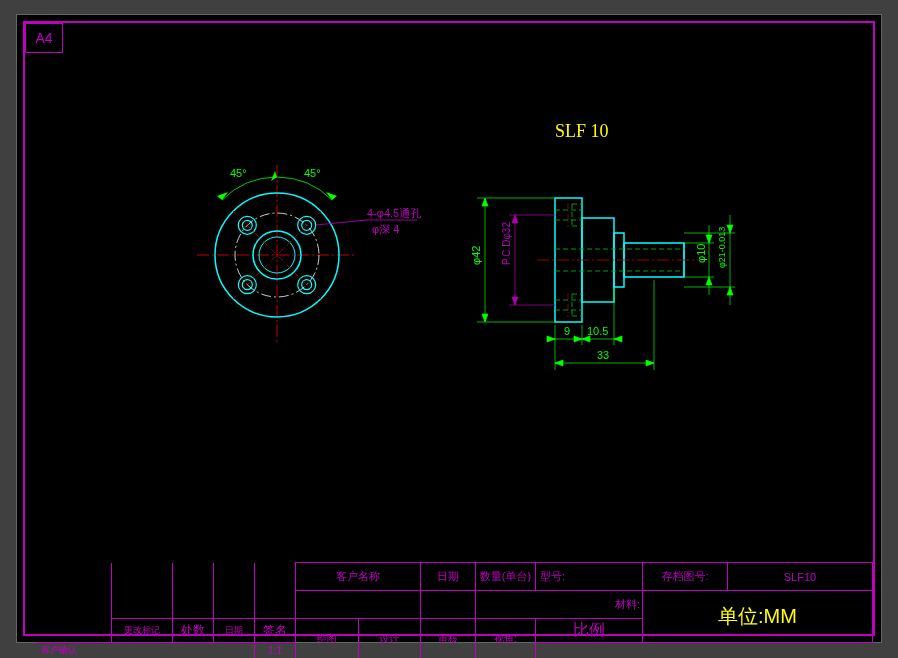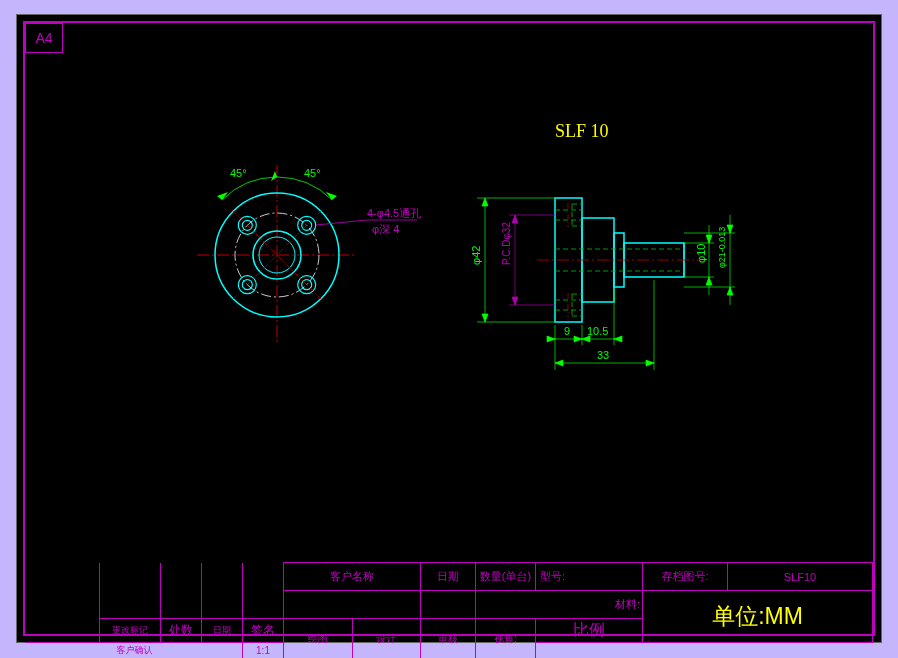--- a/index.html
+++ b/index.html
@@ -5,21 +5,21 @@
   body {
     margin: 0;
     padding: 0;
     background: #808080;
     font-family: Arial, sans-serif;
     overflow: hidden;
   }
   .viewport {
     width: 898px;
     height: 658px;
-    background: #c4b5fd;
+    background: #404040;
     position: relative;
   }
   .drawing-area {
     position: absolute;
     left: 16px;
     top: 14px;
     width: 864px;
     height: 627px;
     background: #000;
     border: 1px solid #666;
@@ -41,40 +41,40 @@
     border: 1px solid #c000c0;
     color: #c000c0;
     font-size: 14px;
     display: flex;
     align-items: center;
     justify-content: center;
   }
   .title-block {
     position: absolute;
     bottom: 8px;
-    left: 8px;
+    left: 20px;
     right: 8px;
     height: 72px;
   }
   .title-block table {
     border-collapse: collapse;
     width: 100%;
     height: 100%;
   }
   .title-block td {
     border: 1px solid #c000c0;
     color: #c000c0;
     font-size: 11px;
     text-align: center;
     padding: 1px 2px;
     vertical-align: middle;
   }
   .unit-text {
     color: #ffff00;
-    font-size: 23px;
+    font-size: 20px;
   }
   .part-title {
     position: absolute;
     left: 538px;
     top: 106px;
     color: #ffff00;
     font-size: 18px;
     font-family: Liberation Serif, serif;
   }
   svg {
@@ -265,21 +265,21 @@
           <td style="font-size:12px">处数</td>
           <td style="font-size:9px">日期</td>
           <td style="font-size:12px">签名</td>
           <td style="font-size:10px" rowspan="2">绘图</td>
           <td style="font-size:10px" rowspan="2">设计</td>
           <td style="font-size:10px" rowspan="2">审核</td>
           <td style="font-size:10px" rowspan="2">视角:</td>
           <td style="font-size:16px">比例</td>
         </tr>
         <tr style="height:14px">
-          <td colspan="4" style="font-size:9px; text-align:center; padding-left:4px; border-left:none">客户确认</td>
+          <td colspan="4" style="font-size:9px; text-align:left; padding-left:4px; border-left:none">客户确认</td>
           <td style="font-size:10px">1:1</td>
         </tr>
       </tbody>
         </table>
     </div>
 
   </div>
 </div>
 
 </body></html>

